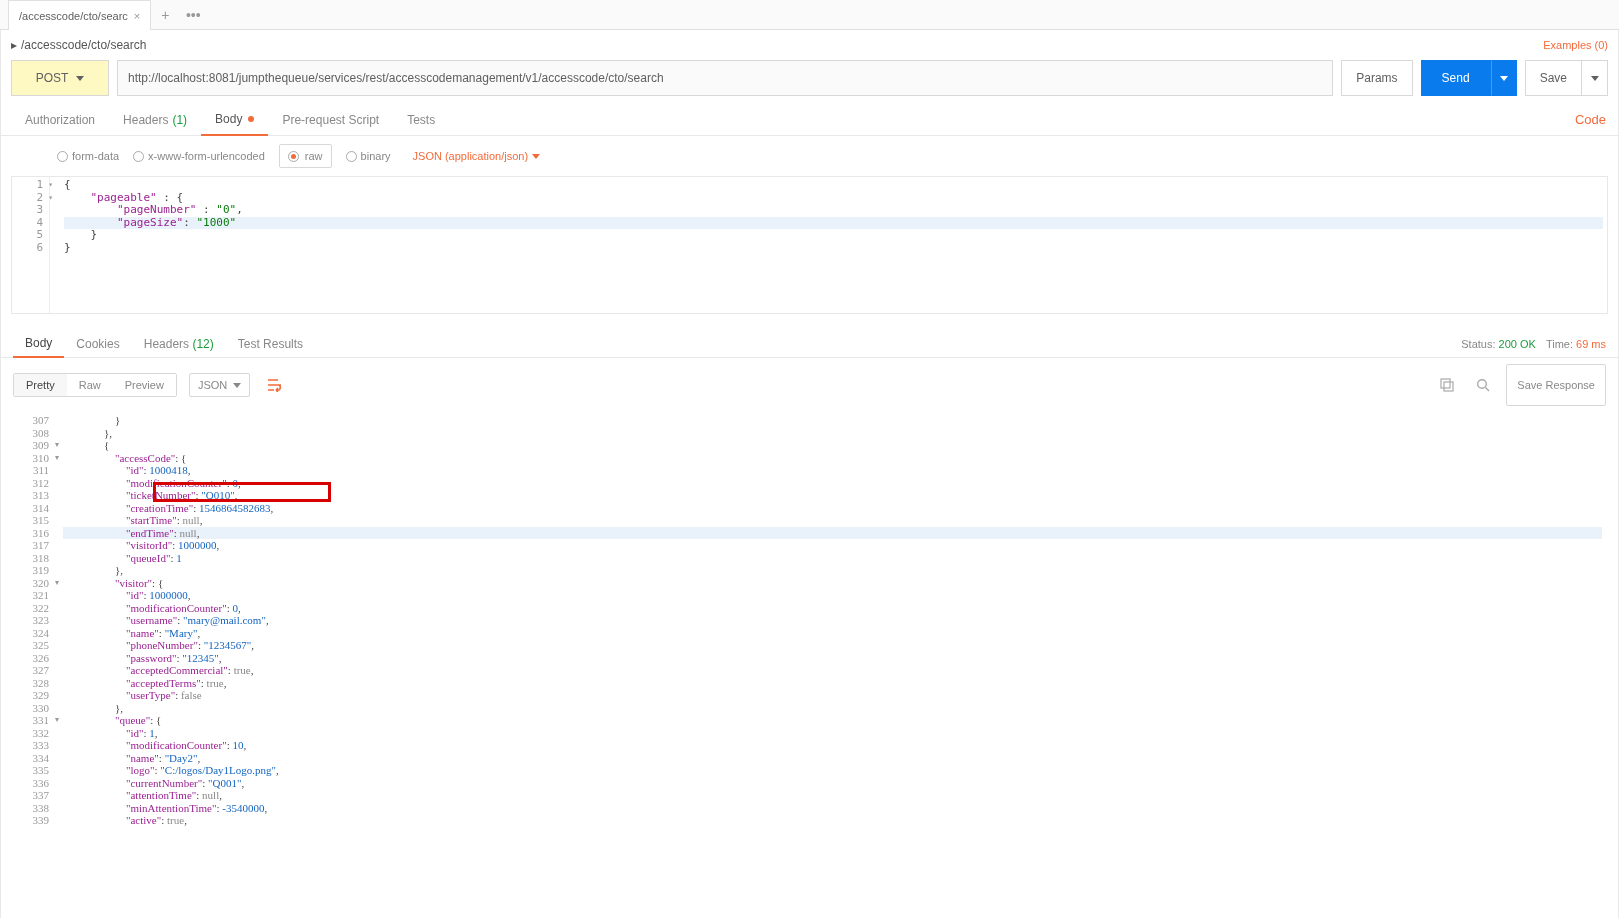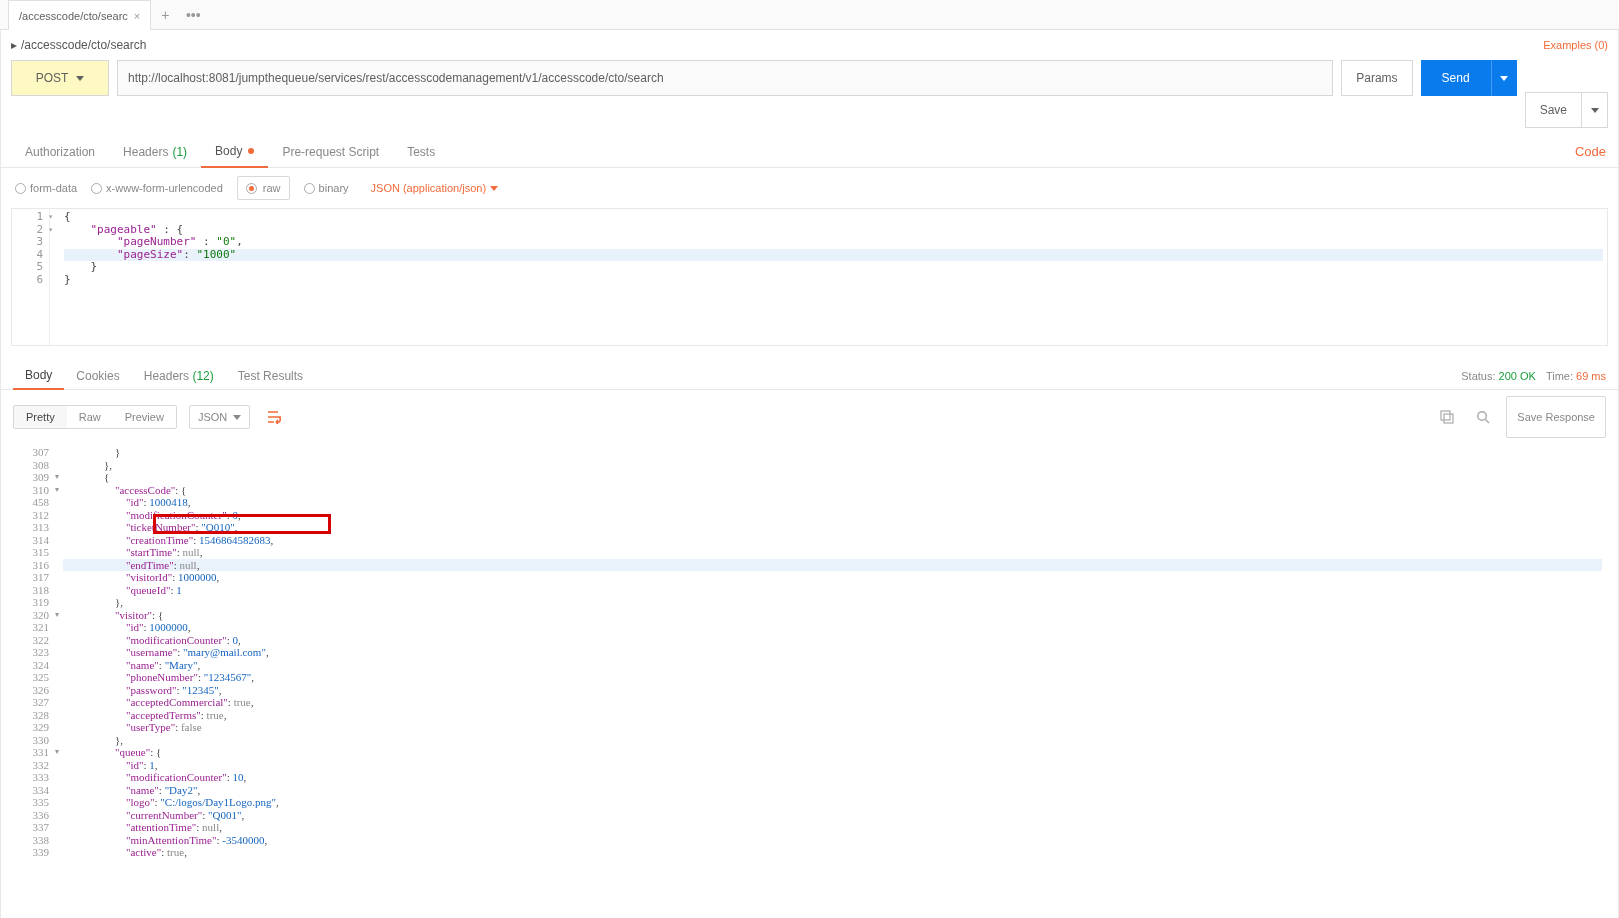--- a/index.html
+++ b/index.html
@@ -101,41 +101,41 @@
   .send-btn {
     background: #097BED; color: #fff; border-color: #097BED;
     font-weight: 500;
     padding: 0 20px;
   }
   .send-caret {
     background: #097BED; color: #fff; border-color: #097BED;
     border-left: 1px solid rgba(255,255,255,.25);
     width: 26px; padding: 0;
   }
-  .save-group { display: flex; margin-top: 32px; }
+  .save-group { display: flex; }
   .save-caret { width: 26px; padding: 0; border-left: none; }
   
   .rtabs {
     display: flex;
     border-bottom: 1px solid #e8e8e8;
     padding: 0 10px;
     font-size: 12px;
     color: #888;
     position: relative;
   }
   .rtab { padding: 8px 14px; cursor: pointer; display: flex; align-items: center; gap: 4px; }
   .rtab.active { color: #555; border-bottom: 2px solid #f26b3a; margin-bottom: -1px; }
   .badge-num { color: #1b9e3e; font-weight: normal; }
   .dot-orange { width: 6px; height: 6px; background: #f26b3a; border-radius: 50%; margin-left: 2px; }
   .code-link { position: absolute; right: 12px; top: 8px; color: #f26b3a; font-size: 13px; cursor: pointer; }
   
   .fmt-row {
     display: flex; align-items: center; gap: 14px;
     padding: 8px 14px;
-    font-size: 11px; color: #888;
+    font-size: 11px; color: #888; margin-left: 42px;
   }
   .radio { display: flex; align-items: center; gap: 4px; cursor: pointer; }
   .radio .r { width: 11px; height: 11px; border: 1px solid #aaa; border-radius: 50%; display: inline-block; position: relative; }
   .radio.sel .r::after { content: ""; width: 5px; height: 5px; background: #f26b3a; border-radius: 50%; position: absolute; left: 2px; top: 2px; }
   .json-type { color: #f26b3a; display: flex; align-items: center; gap: 4px; cursor: pointer; margin-left: 8px; }
   .chev-down { display:inline-block; width:0;height:0;border-left:4px solid transparent;border-right:4px solid transparent;border-top:5px solid currentColor; }
   
   .editor {
     border: 1px solid #e8e8e8;
     margin: 0 10px 10px 10px;
@@ -366,21 +366,21 @@
       <div class="save-resp">Save Response</div>
     </div>
   </div>
 
   <div class="resp-editor" style="position:relative">
     <div class="resp-gutter" id="resp-gutter">
         <div class="ln">307</div>
         <div class="ln">308</div>
         <div class="ln fold">309</div>
         <div class="ln fold">310</div>
-        <div class="ln">458</div>
+        <div class="ln">311</div>
         <div class="ln">312</div>
         <div class="ln">313</div>
         <div class="ln">314</div>
         <div class="ln">315</div>
         <div class="ln">316</div>
         <div class="ln">317</div>
         <div class="ln">318</div>
         <div class="ln">319</div>
         <div class="ln fold">320</div>
         <div class="ln">321</div>

